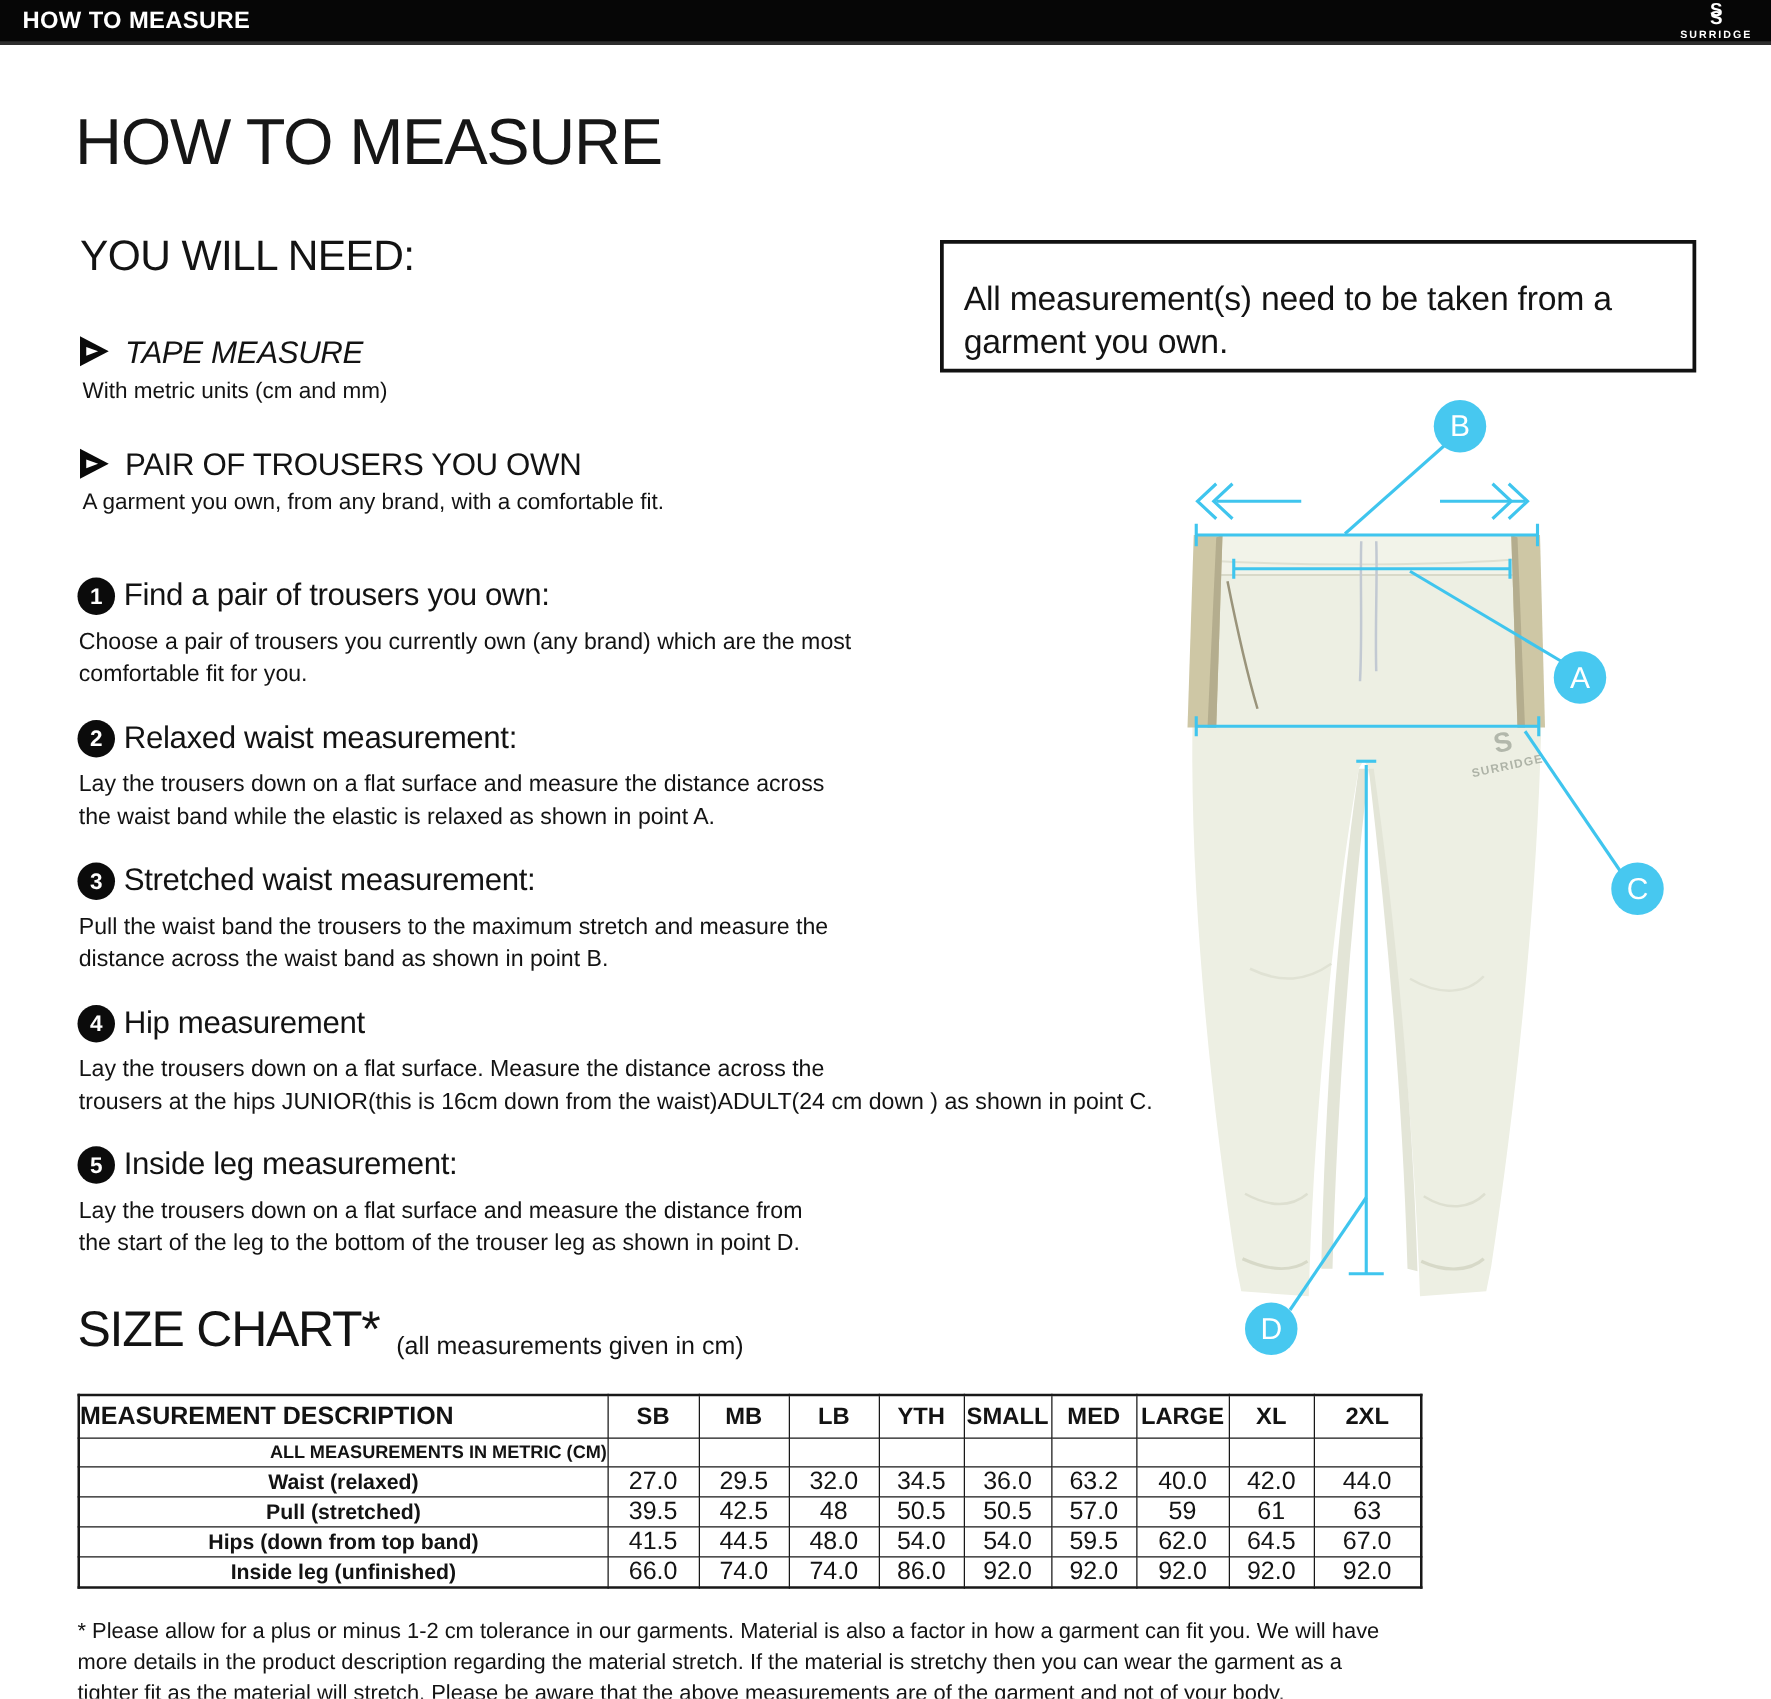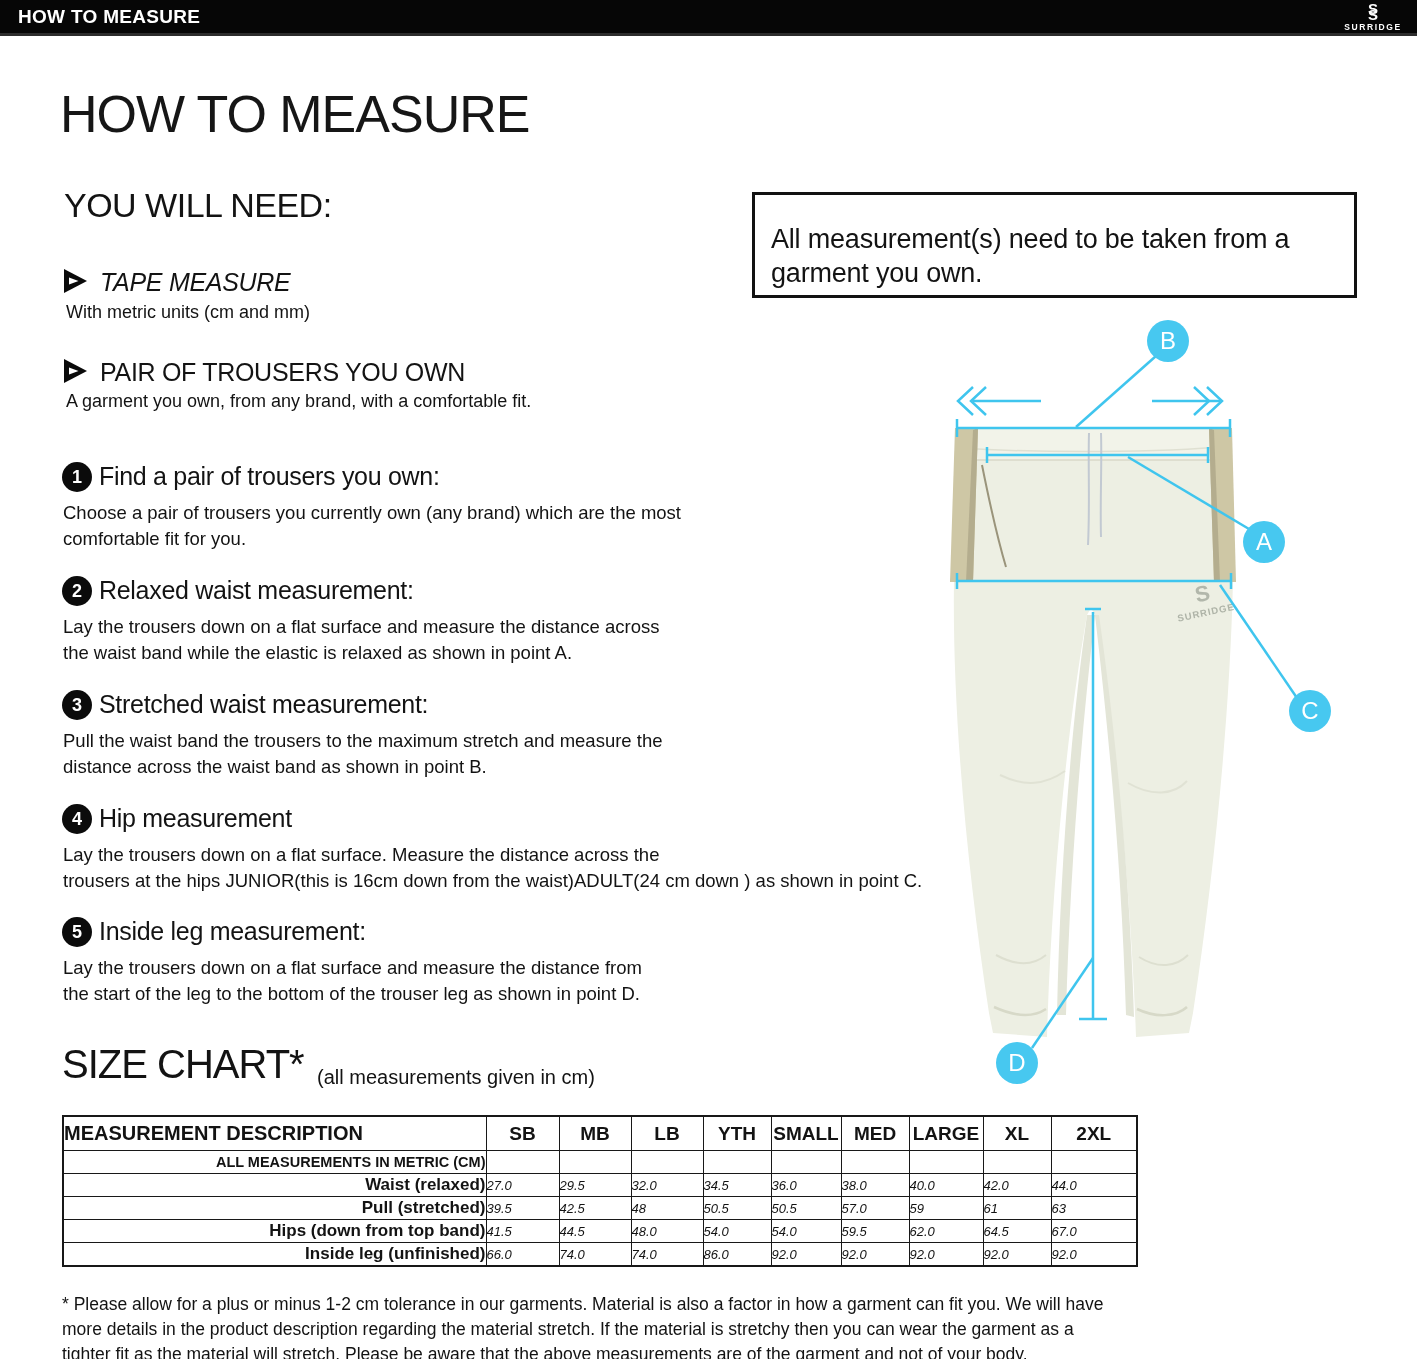--- a/index.html
+++ b/index.html
@@ -34,22 +34,22 @@
   .step-body{position:absolute;left:1px;top:38px;font-size:18.5px;line-height:1.38;white-space:pre-line;width:880px;}
   
   .sc-heading{left:62px;top:1042px;font-size:40px;letter-spacing:-1px;}
   .sc-subtitle{left:317px;top:1066px;font-size:20px;}
   table.size{position:absolute;left:62px;top:1115px;border-collapse:collapse;table-layout:fixed;width:1074px;}
   table.size td,table.size th{border:1.5px solid #181818;padding:0;overflow:hidden;white-space:nowrap;}
   table.size{border:2.5px solid #181818;}
   th.desc{font-size:20px;text-align:left;padding-left:7px;height:33px;}
   th.size-h{font-size:19px;text-align:center;height:33px;margin-top:16px;}
   td.metric{font-size:14.5px;font-weight:700;text-align:right;padding-left:6px;height:22px;}
-  td.rlabel{font-size:17px;font-weight:700;text-align:right;padding-left:6px;height:22px;}
-  td.val{font-size:13px;text-align:left;height:22px;font-style:italic;}
+  td.rlabel{font-size:17px;font-weight:700;text-align:center;padding-left:6px;height:22px;}
+  td.val{font-size:20px;text-align:center;height:22px;}
   
   .footnote{left:62px;top:1292px;width:1300px;font-size:17.5px;line-height:1.42;white-space:pre-line;}
   svg text{font-family:"Liberation Sans", sans-serif;}
 </style>
 </head>
 <body>
 
 <div class="abs topbar"></div>
 <div class="abs topbar-title">HOW TO MEASURE</div>
 <div class="abs brand">
@@ -243,21 +243,21 @@
         <td class="val"></td>
     <td class="val"></td>
   </tr>
   <tr>
     <td class="rlabel">Waist (relaxed)</td>
     <td class="val">27.0</td>
     <td class="val">29.5</td>
     <td class="val">32.0</td>
     <td class="val">34.5</td>
     <td class="val">36.0</td>
-    <td class="val">38.0</td>
+    <td class="val">63.2</td>
     <td class="val">40.0</td>
     <td class="val">42.0</td>
     <td class="val">44.0</td>
   </tr>
   <tr>
     <td class="rlabel">Pull (stretched)</td>
     <td class="val">39.5</td>
     <td class="val">42.5</td>
     <td class="val">48</td>
     <td class="val">50.5</td>

